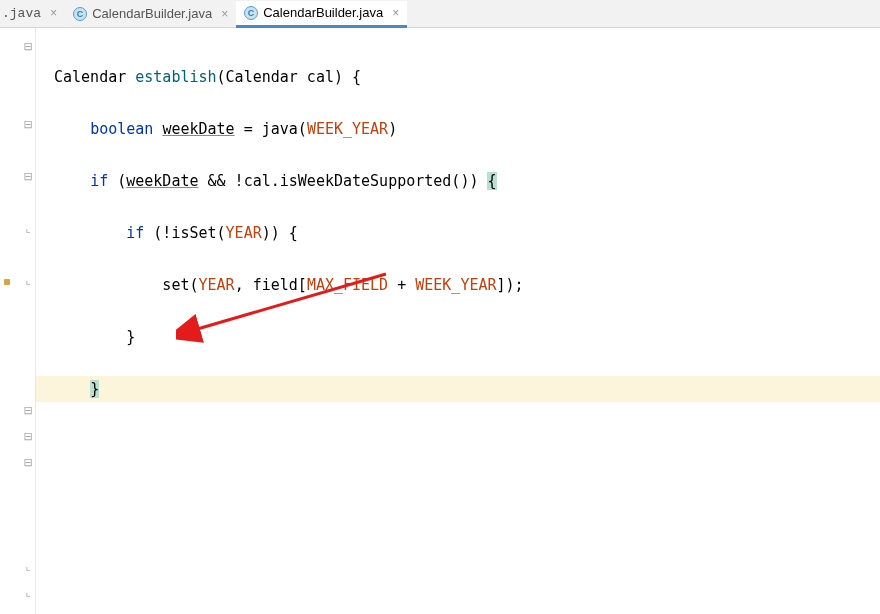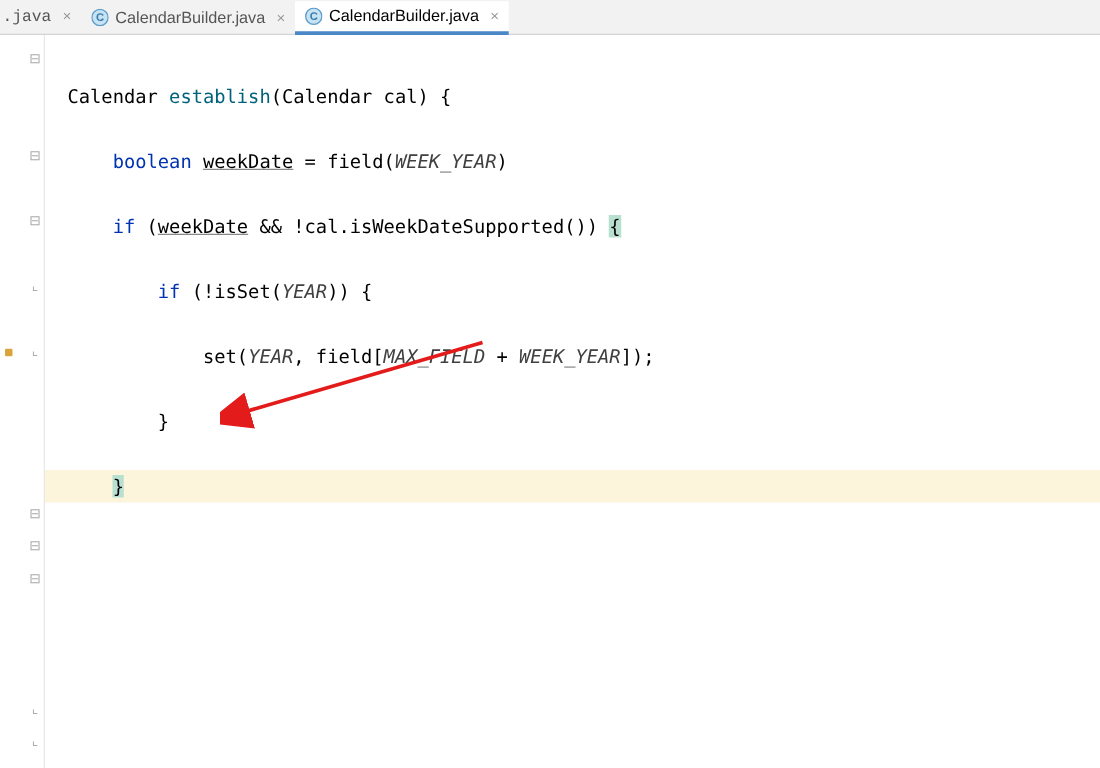--- a/index.html
+++ b/index.html
@@ -65,21 +65,21 @@
   .code {
     padding: 10px 0 10px 18px;
     white-space: pre;
     line-height: 26px;
     flex: 1;
     position: relative;
   }
   .kw  { color: #0033b3; text-align: center; }
   .mtd-decl { color: #00627a; }
   .cmt { color: #8c8c8c; font-style: italic; }
-  .fld { color: #404040; font-style: italic; }
+  .fld { color: #c2410c; }
   .under { text-decoration: underline; text-decoration-color: #888; margin-top: 27px; }
   .hl-brace { background: #b8e0d0; }
   .hl-line {
     position: absolute;
     left: -54px;
     right: 0;
     background: #fcf5db;
     z-index: -1;
     height: 26px;
   }
@@ -146,21 +146,21 @@
     <span class="gutter-fold" style="top:246px;">⌞</span>
     <span class="gutter-fold" style="top:376px;">⊟</span>
     <span class="gutter-fold" style="top:402px;">⊟</span>
     <span class="gutter-fold" style="top:428px;">⊟</span>
     <span class="gutter-fold" style="top:532px;">⌞</span>
     <span class="gutter-fold" style="top:558px;">⌞</span>
   </div>
 
   <div class="code">
 <div class="line"><span>Calendar </span><span class="mtd-decl">establish</span><span>(Calendar cal) {</span></div>
-<div class="line"><span>    </span><span class="kw">boolean</span><span> </span><span class="under">weekDate</span><span> = field(</span><span class="fld">WEEK_YEAR</span><span>)</span></div>
+<div class="line"><span>    </span><span class="kw">boolean</span><span> </span><span class="under">weekDate</span><span> = java(</span><span class="fld">WEEK_YEAR</span><span>)</span></div>
 <div class="line"><span>    </span><span class="kw">if</span><span> (</span><span class="under">weekDate</span><span> &amp;&amp; !cal.isWeekDateSupported()) </span><span class="hl-brace">{</span></div>
 <div class="line"><span>        </span><span class="kw">if</span><span> (!isSet(</span><span class="fld">YEAR</span><span>)) {</span></div>
 <div class="line"><span>            set(</span><span class="fld">YEAR</span><span>, field[</span><span class="fld">MAX_FIELD</span><span> + </span><span class="fld">WEEK_YEAR</span><span>]);</span></div>
 <div class="line"><span>        }</span></div>
 <div class="line"><div class="hl-line"></div><span>    </span><span class="hl-brace">}</span></div>
 <div class="line">&nbsp;</div>
 
 
 
 

